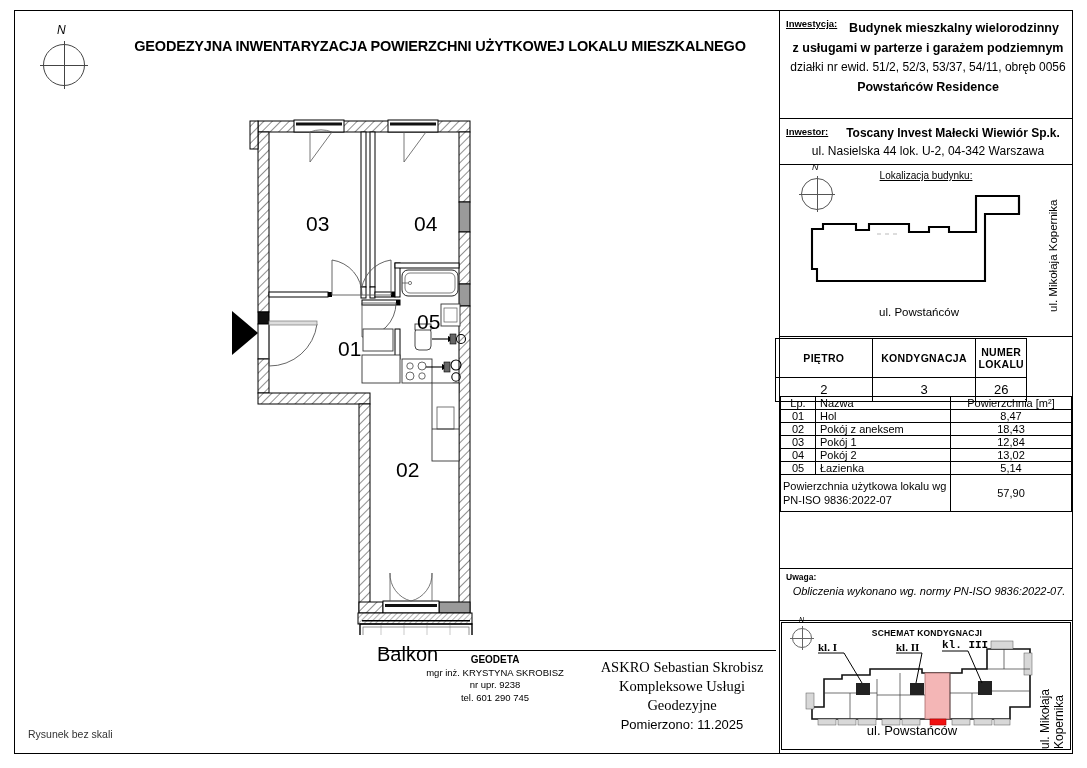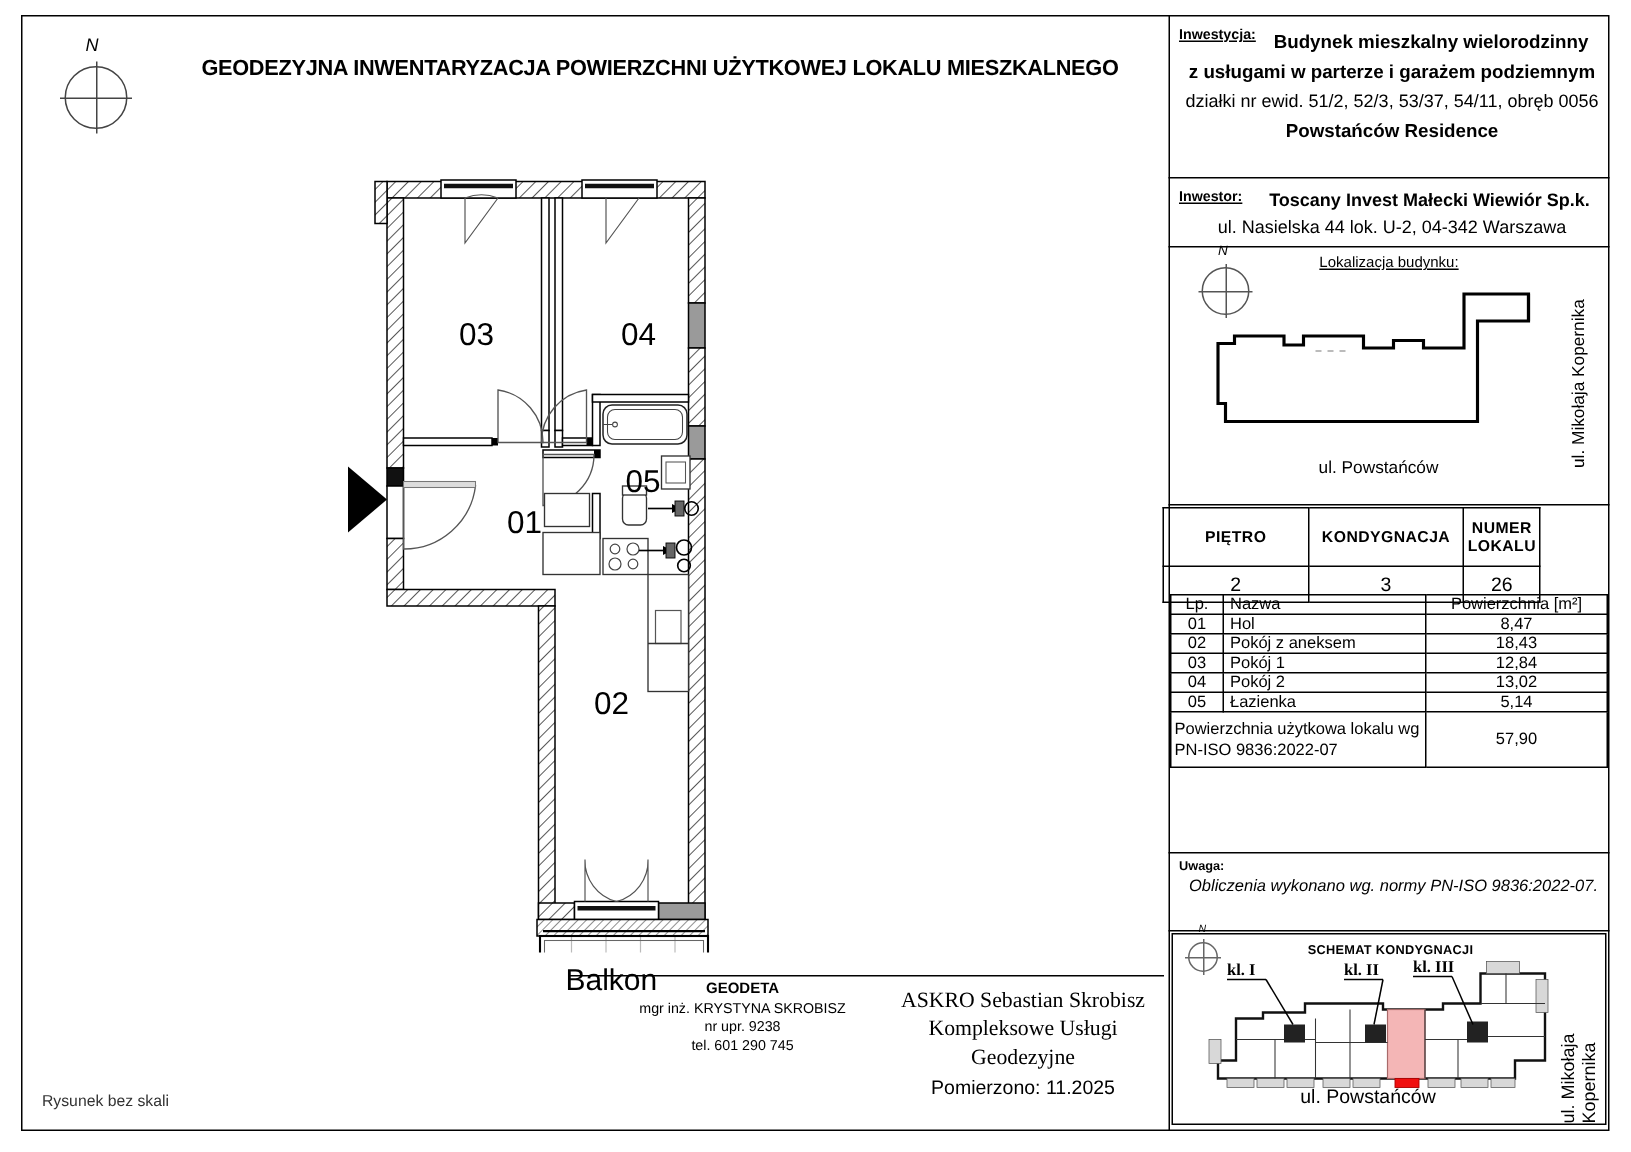--- a/index.html
+++ b/index.html
@@ -414,18 +414,18 @@
           <line x1="62" y1="16" x2="80" y2="46"></line>
         <line x1="114" y1="16" x2="140" y2="16"></line>
           <line x1="140" y1="16" x2="134" y2="46"></line>
         <line x1="160" y1="14" x2="186" y2="14"></line>
           <line x1="186" y1="14" x2="200" y2="46"></line>
       </g>
     </svg>
 
     <div class="kl" style="left:36px;top:18px;">kl. I</div>
     <div class="kl" style="left:114px;top:18px;">kl. II</div>
-    <div class="kl" style="left:160px;top:16px;">kl. III</div>
+    <div class="kl" style="left:160px;top:16px;font-family:Liberation Mono, monospace;">kl. III</div>
     <div class="street">ul. Powstańców</div>
     <div class="vt">ul. Mikołaja  Kopernika</div>
   </div>
 
 </div>
 
 </body></html>

